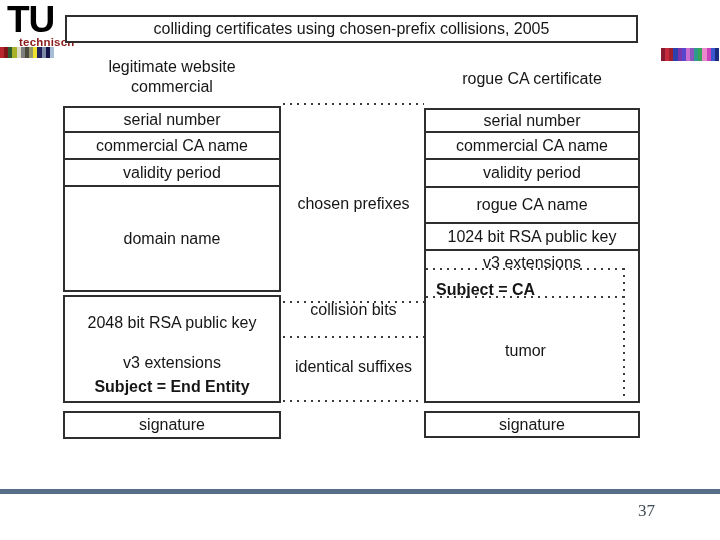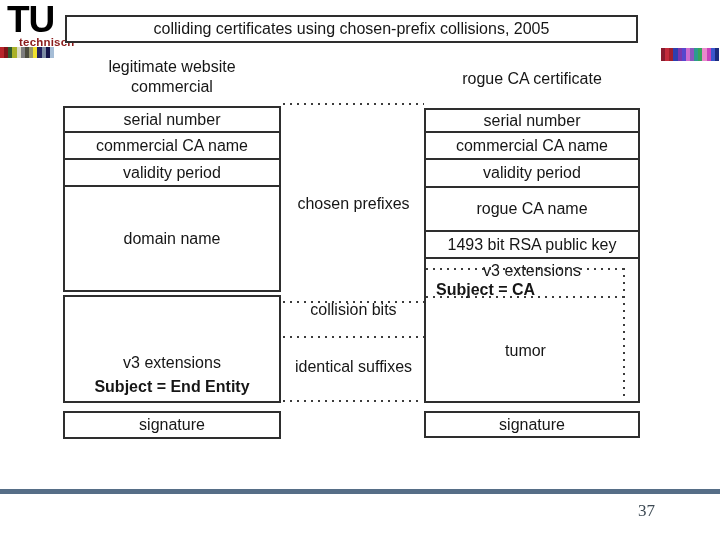--- a/index.html
+++ b/index.html
@@ -76,40 +76,41 @@
   <div>commercial</div>
 </div>
 <div class="abs hdr" style="left:424px;top:69px;width:216px;">rogue CA certificate</div>
 
 <div class="abs cert-box" style="left:63px;top:106px;width:218px;height:27px;">serial number</div>
 <div class="abs cert-box" style="left:63px;top:131px;width:218px;height:29px;">commercial CA name</div>
 <div class="abs cert-box" style="left:63px;top:158px;width:218px;height:29px;">validity period</div>
 <div class="abs cert-box" style="left:63px;top:185px;width:218px;height:107px;">domain name</div>
 
 <div class="abs cert-box" style="left:63px;top:295px;width:218px;height:108px;">
+  <div class="abs" style="left:0;top:17px;width:214px;text-align:center;">2048 bit RSA public key</div>
   <div class="abs" style="left:0;top:57px;width:214px;text-align:center;">v3 extensions</div>
   <div class="abs bold" style="left:0;top:81px;width:214px;text-align:center;">Subject = End Entity</div>
 </div>
 
 <div class="abs cert-box" style="left:63px;top:411px;width:218px;height:28px;">signature</div>
 
 <div class="abs dot-h" style="left:283px;top:103px;width:141px;"></div>
 <div class="abs gap-label" style="left:283px;top:195px;">chosen prefixes</div>
 <div class="abs dot-h" style="left:283px;top:301px;width:141px;"></div>
 <div class="abs gap-label" style="left:283px;top:301px;">collision bits</div>
 <div class="abs dot-h" style="left:283px;top:336px;width:141px;"></div>
 <div class="abs gap-label" style="left:283px;top:358px;">identical suffixes</div>
 <div class="abs dot-h" style="left:283px;top:400px;width:135px;"></div>
 
 <div class="abs right-stack" style="left:424px;top:108px;width:216px;height:295px;">
   <div class="r-row" style="height:23px;">serial number</div>
   <div class="r-row" style="height:27px;">commercial CA name</div>
   <div class="r-row" style="height:28px;">validity period</div>
-  <div class="r-row" style="height:44px;">rogue CA name</div>
-  <div class="r-row" style="height:27px;">1493 bit RSA public key</div>
+  <div class="r-row" style="height:36px;">rogue CA name</div>
+  <div class="r-row" style="height:27px;">1024 bit RSA public key</div>
   <div class="r-row last" style="height:24px;">v3 extensions</div>
 
   <div class="abs dot-h" style="left:0;top:158px;width:199px;"></div>
   <div class="abs bold" style="left:10px;top:171px;font-size:16px;">Subject = CA</div>
   <div class="abs dot-h" style="left:0;top:186px;width:199px;"></div>
   <div class="abs dot-v" style="left:197px;top:158px;height:133px;"></div>
   <div class="abs" style="left:0;top:232px;width:199px;text-align:center;font-size:16px;">tumor</div>
 </div>
 
 <div class="abs cert-box" style="left:424px;top:411px;width:216px;height:27px;">signature</div>

